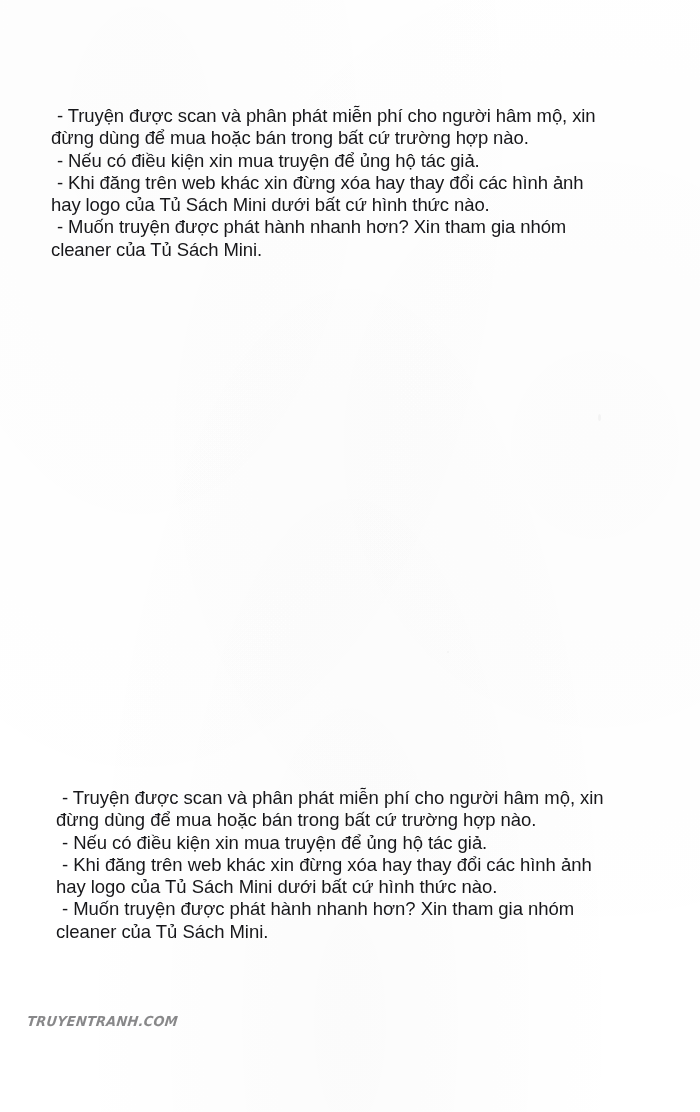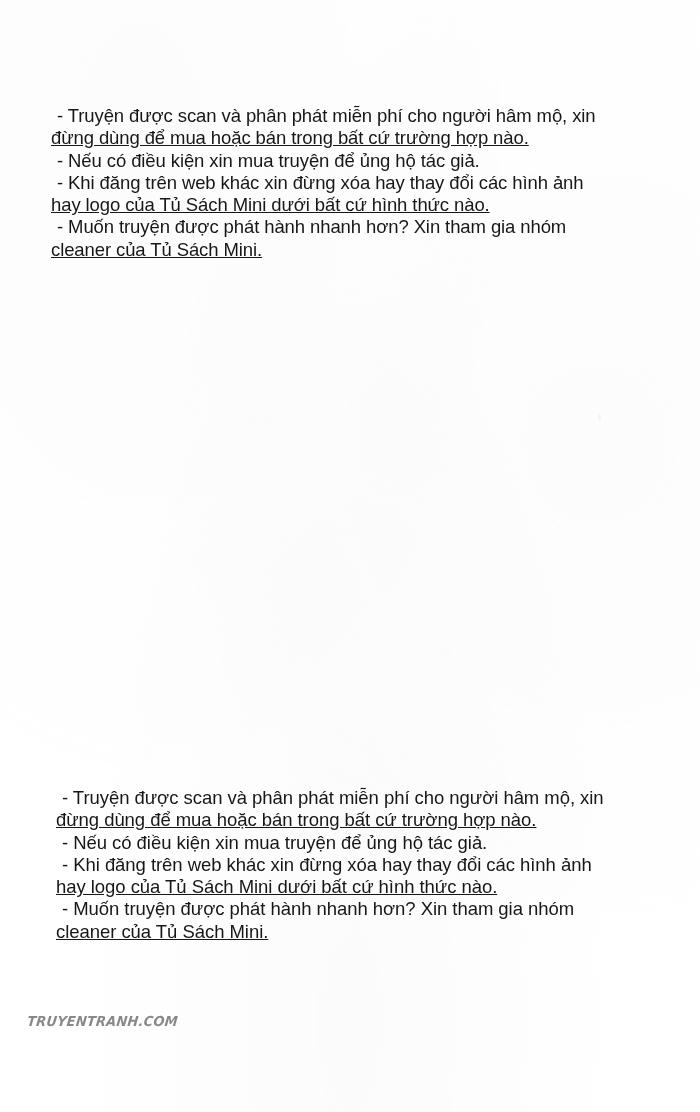--- a/index.html
+++ b/index.html
@@ -46,21 +46,20 @@
   .credits-line {
     display: block;
     white-space: nowrap;
   }
   
   .credits-line.bullet {
     text-indent: 0;
   }
   .credits-line.cont {
     text-indent: -6px;
-    text-decoration: underline;
   }
 
   #credits-block-top {
     left: 57px;
     top: 105px;
   }
   #credits-block-bottom {
     left: 62px;
     top: 787px;
   }

